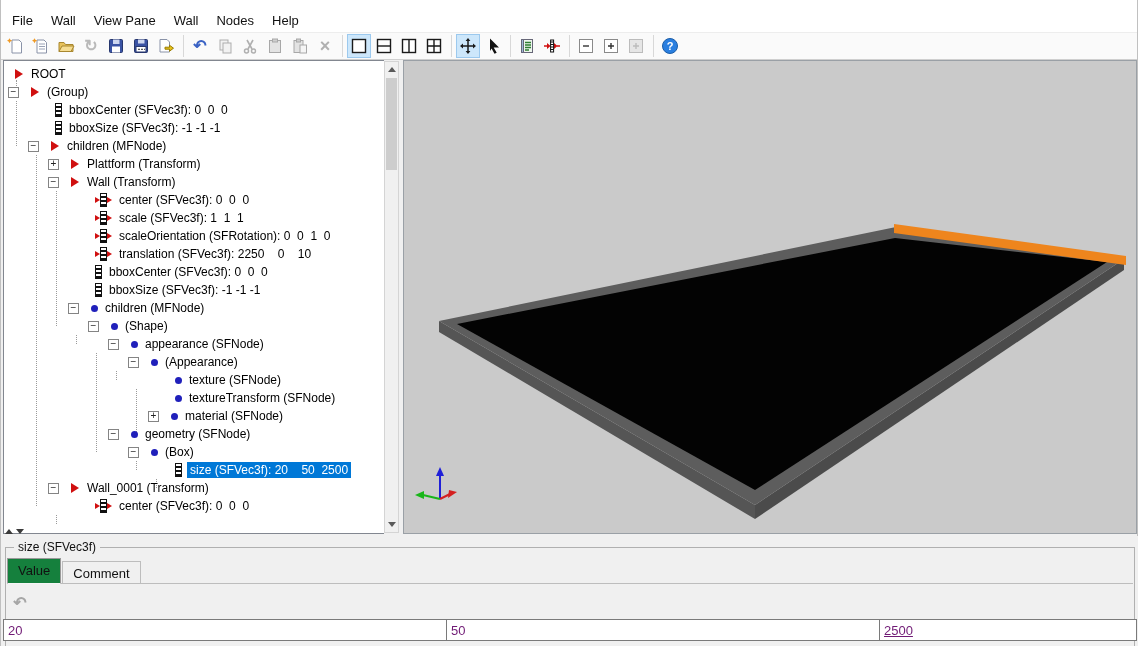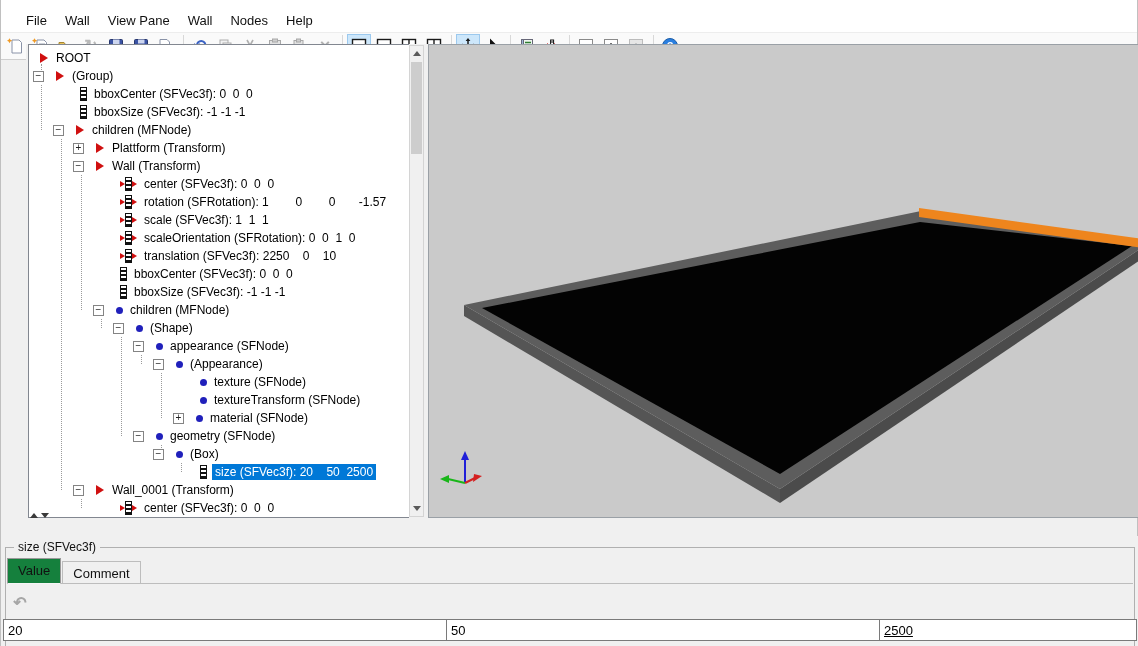--- a/index.html
+++ b/index.html
@@ -4,35 +4,35 @@
 <style>
   * { box-sizing: border-box; margin: 0; padding: 0; }
   html,body { width:1138px; height:646px; overflow:hidden; }
   body { font-family: "Liberation Sans", sans-serif; background:#fff; }
   .window { position:relative; width:1138px; height:646px; background:#f0f0f0;
             border-left:1px solid #c0c0c0; border-right:1px solid #c0c0c0; }
 
   
   .topgap { position:absolute; left:0; top:0; width:100%; height:8px; background:#fff; }
   .menubar { position:absolute; left:0; top:8px; width:100%; height:24px; background:#fff;
-             display:flex; align-items:center; padding-left:16px; }
+             display:flex; align-items:center; padding-left:2px; }
   .mitem { padding:3px 9px; font-size:13px; color:#111; cursor:default; }
 
   
   .toolbar { position:absolute; left:0; top:32px; width:100%; height:28px; background:#fafafa;
              border-top:1px solid #ededed; border-bottom:1px solid #cfcfcf;
              display:flex; align-items:center; padding-left:3px; }
   .tb { width:24px; height:24px; display:flex; align-items:center; justify-content:center;
         margin-right:1px; border:1px solid transparent; }
   .tb.on { background:#cde7fb; border:1px solid #9cc9ee; }
   .tbsep { width:1px; height:22px; background:#d8d8d8; margin:0 4px; }
   .glyph { font-size:16px; line-height:1; font-weight:bold; }
 
   
-  .main { position:absolute; left:0; top:44px; width:988px; height:476px; background:#f0f0f0;margin-left:25px; }
+  .main { position:absolute; left:0; top:60px; width:988px; height:476px; background:#f0f0f0; }
   .tree-panel { position:absolute; left:2px; top:0; width:381px; height:474px; background:#fff;
                 border:1px solid #828790; border-right:none; overflow:hidden; }
   .tree-inner { position:relative; width:100%; height:100%; padding-top:4px; }
   .guide { position:absolute; width:1px; border-left:1px dotted #9a9a9a; z-index:0; }
   .trow { position:relative; z-index:1; display:flex; align-items:center; height:18px;
           font-size:12px; white-space:pre; color:#000; }
   .exp { flex:none; width:11px; height:11px; border:1px solid #848484; background:#fff;
          font-size:10px; line-height:8px; text-align:center; color:#222; }
   .ticon { flex:none; width:12px; height:14px; display:inline-flex; align-items:center; justify-content:center; }
   .tri-red { width:0; height:0; border-left:8px solid #d01010; border-top:5px solid transparent; border-bottom:5px solid transparent; }
@@ -70,21 +70,21 @@
   .tabs { position:absolute; left:6px; top:21px; width:1126px; height:27px; display:flex; align-items:flex-end;
           border-bottom:1px solid #bdbdbd; }
   .tab { font-size:13px; color:#111; padding:4px 10px 5px 10px; border:1px solid #9a9a9a; border-bottom:none;
          background:#f0f0f0; margin-right:1px; }
   .tab.active { background:#15803d; height:26px; position:relative; top:1px; border-bottom:1px solid #f5f5f5; }
   .tab.inactive { height:22px; border-color:#bdbdbd; }
   .undo-btn { position:absolute; left:8px; top:55px; width:22px; height:22px; display:flex; align-items:center; justify-content:center; }
   .undo-glyph { font-size:16px; color:#a6a6a6; font-weight:bold; }
   .fieldrow { position:absolute; left:2px; top:83px; width:1134px; height:22px; background:#fff;
               border:1px solid #7a7a7a; display:flex; }
-  .fcell { height:100%; border-right:1px solid #7a7a7a; font-size:13px; color:#000000;
+  .fcell { height:100%; border-right:1px solid #7a7a7a; font-size:13px; color:#701a75;
            display:flex; align-items:center; padding-left:4px; }
   .fcell:last-child { border-right:none; }
 </style>
 </head>
 <body>
 
 <div class="window">
 
   <div class="topgap"></div>
 
@@ -276,21 +276,20 @@
           <div class="guide" style="left: 152px; top: 418px; height: 9px;"></div>
           <div class="guide" style="left: 52px; top: 454px; height: 9px;"></div>
           <div class="trow"><span class="ticon" style="margin-left: 8px; width: 14px;"><span class="tri-red"></span></span><span class="lbl">ROOT</span></div>
           <div class="trow"><span class="exp" style="margin-left: 4px;">−</span><span class="ticon" style="margin-left: 9px; width: 14px;"><span class="tri-red"></span></span><span class="lbl">(Group)</span></div>
           <div class="trow"><span class="ticon" style="margin-left: 48px;"><span class="ruler"></span></span><span class="lbl">bboxCenter (SFVec3f): 0  0  0</span></div>
           <div class="trow"><span class="ticon" style="margin-left: 48px;"><span class="ruler"></span></span><span class="lbl">bboxSize (SFVec3f): -1 -1 -1</span></div>
           <div class="trow"><span class="exp" style="margin-left: 24px;">−</span><span class="ticon" style="margin-left: 9px; width: 14px;"><span class="tri-red"></span></span><span class="lbl">children (MFNode)</span></div>
           <div class="trow"><span class="exp" style="margin-left: 44px;">+</span><span class="ticon" style="margin-left: 9px; width: 14px;"><span class="tri-red"></span></span><span class="lbl">Plattform (Transform)</span></div>
           <div class="trow"><span class="exp" style="margin-left: 44px;">−</span><span class="ticon" style="margin-left: 9px; width: 14px;"><span class="tri-red"></span></span><span class="lbl">Wall (Transform)</span></div>
           <div class="trow"><span class="ticon" style="margin-left: 88px; width: 22px;"><span class="exposed"><span class="arr-r"></span><span class="ruler"></span><span class="arr-r"></span></span></span><span class="lbl">center (SFVec3f): 0  0  0</span></div>
-          <div class="trow"><span class="ticon" style="margin-left: 88px; width: 22px;"><span class="exposed"><span class="arr-r"></span><span class="ruler"></span><span class="arr-r"></span></span></span><span class="lbl">rotation (SFRotation): 1        0        0       -1.57</span></div>
           <div class="trow"><span class="ticon" style="margin-left: 88px; width: 22px;"><span class="exposed"><span class="arr-r"></span><span class="ruler"></span><span class="arr-r"></span></span></span><span class="lbl">scale (SFVec3f): 1  1  1</span></div>
           <div class="trow"><span class="ticon" style="margin-left: 88px; width: 22px;"><span class="exposed"><span class="arr-r"></span><span class="ruler"></span><span class="arr-r"></span></span></span><span class="lbl">scaleOrientation (SFRotation): 0  0  1  0</span></div>
           <div class="trow"><span class="ticon" style="margin-left: 88px; width: 22px;"><span class="exposed"><span class="arr-r"></span><span class="ruler"></span><span class="arr-r"></span></span></span><span class="lbl">translation (SFVec3f): 2250    0    10</span></div>
           <div class="trow"><span class="ticon" style="margin-left: 88px;"><span class="ruler"></span></span><span class="lbl">bboxCenter (SFVec3f): 0  0  0</span></div>
           <div class="trow"><span class="ticon" style="margin-left: 88px;"><span class="ruler"></span></span><span class="lbl">bboxSize (SFVec3f): -1 -1 -1</span></div>
           <div class="trow"><span class="exp" style="margin-left: 64px;">−</span><span class="ticon" style="margin-left: 9px;"><span class="dot-blue"></span></span><span class="lbl">children (MFNode)</span></div>
           <div class="trow"><span class="exp" style="margin-left: 84px;">−</span><span class="ticon" style="margin-left: 9px;"><span class="dot-blue"></span></span><span class="lbl">(Shape)</span></div>
           <div class="trow"><span class="exp" style="margin-left: 104px;">−</span><span class="ticon" style="margin-left: 9px;"><span class="dot-blue"></span></span><span class="lbl">appearance (SFNode)</span></div>
           <div class="trow"><span class="exp" style="margin-left: 124px;">−</span><span class="ticon" style="margin-left: 9px;"><span class="dot-blue"></span></span><span class="lbl">(Appearance)</span></div>
           <div class="trow"><span class="ticon" style="margin-left: 168px;"><span class="dot-blue"></span></span><span class="lbl">texture (SFNode)</span></div>

